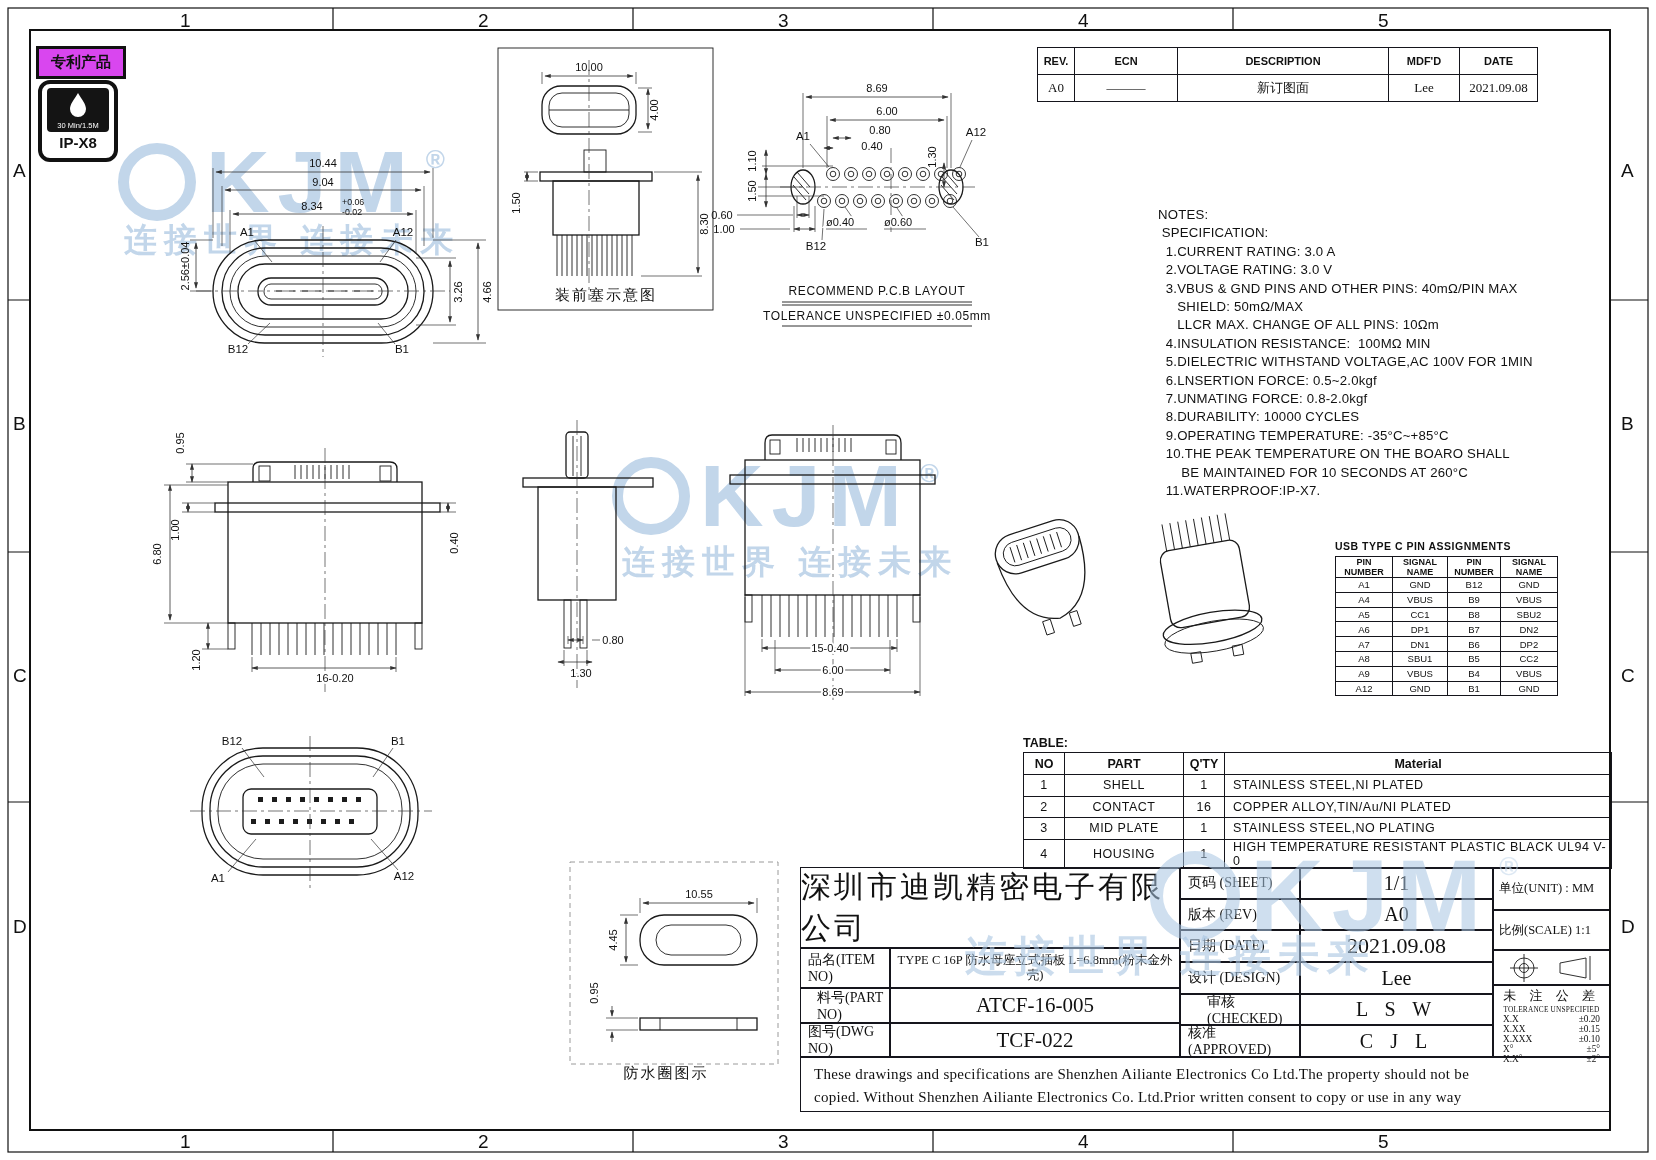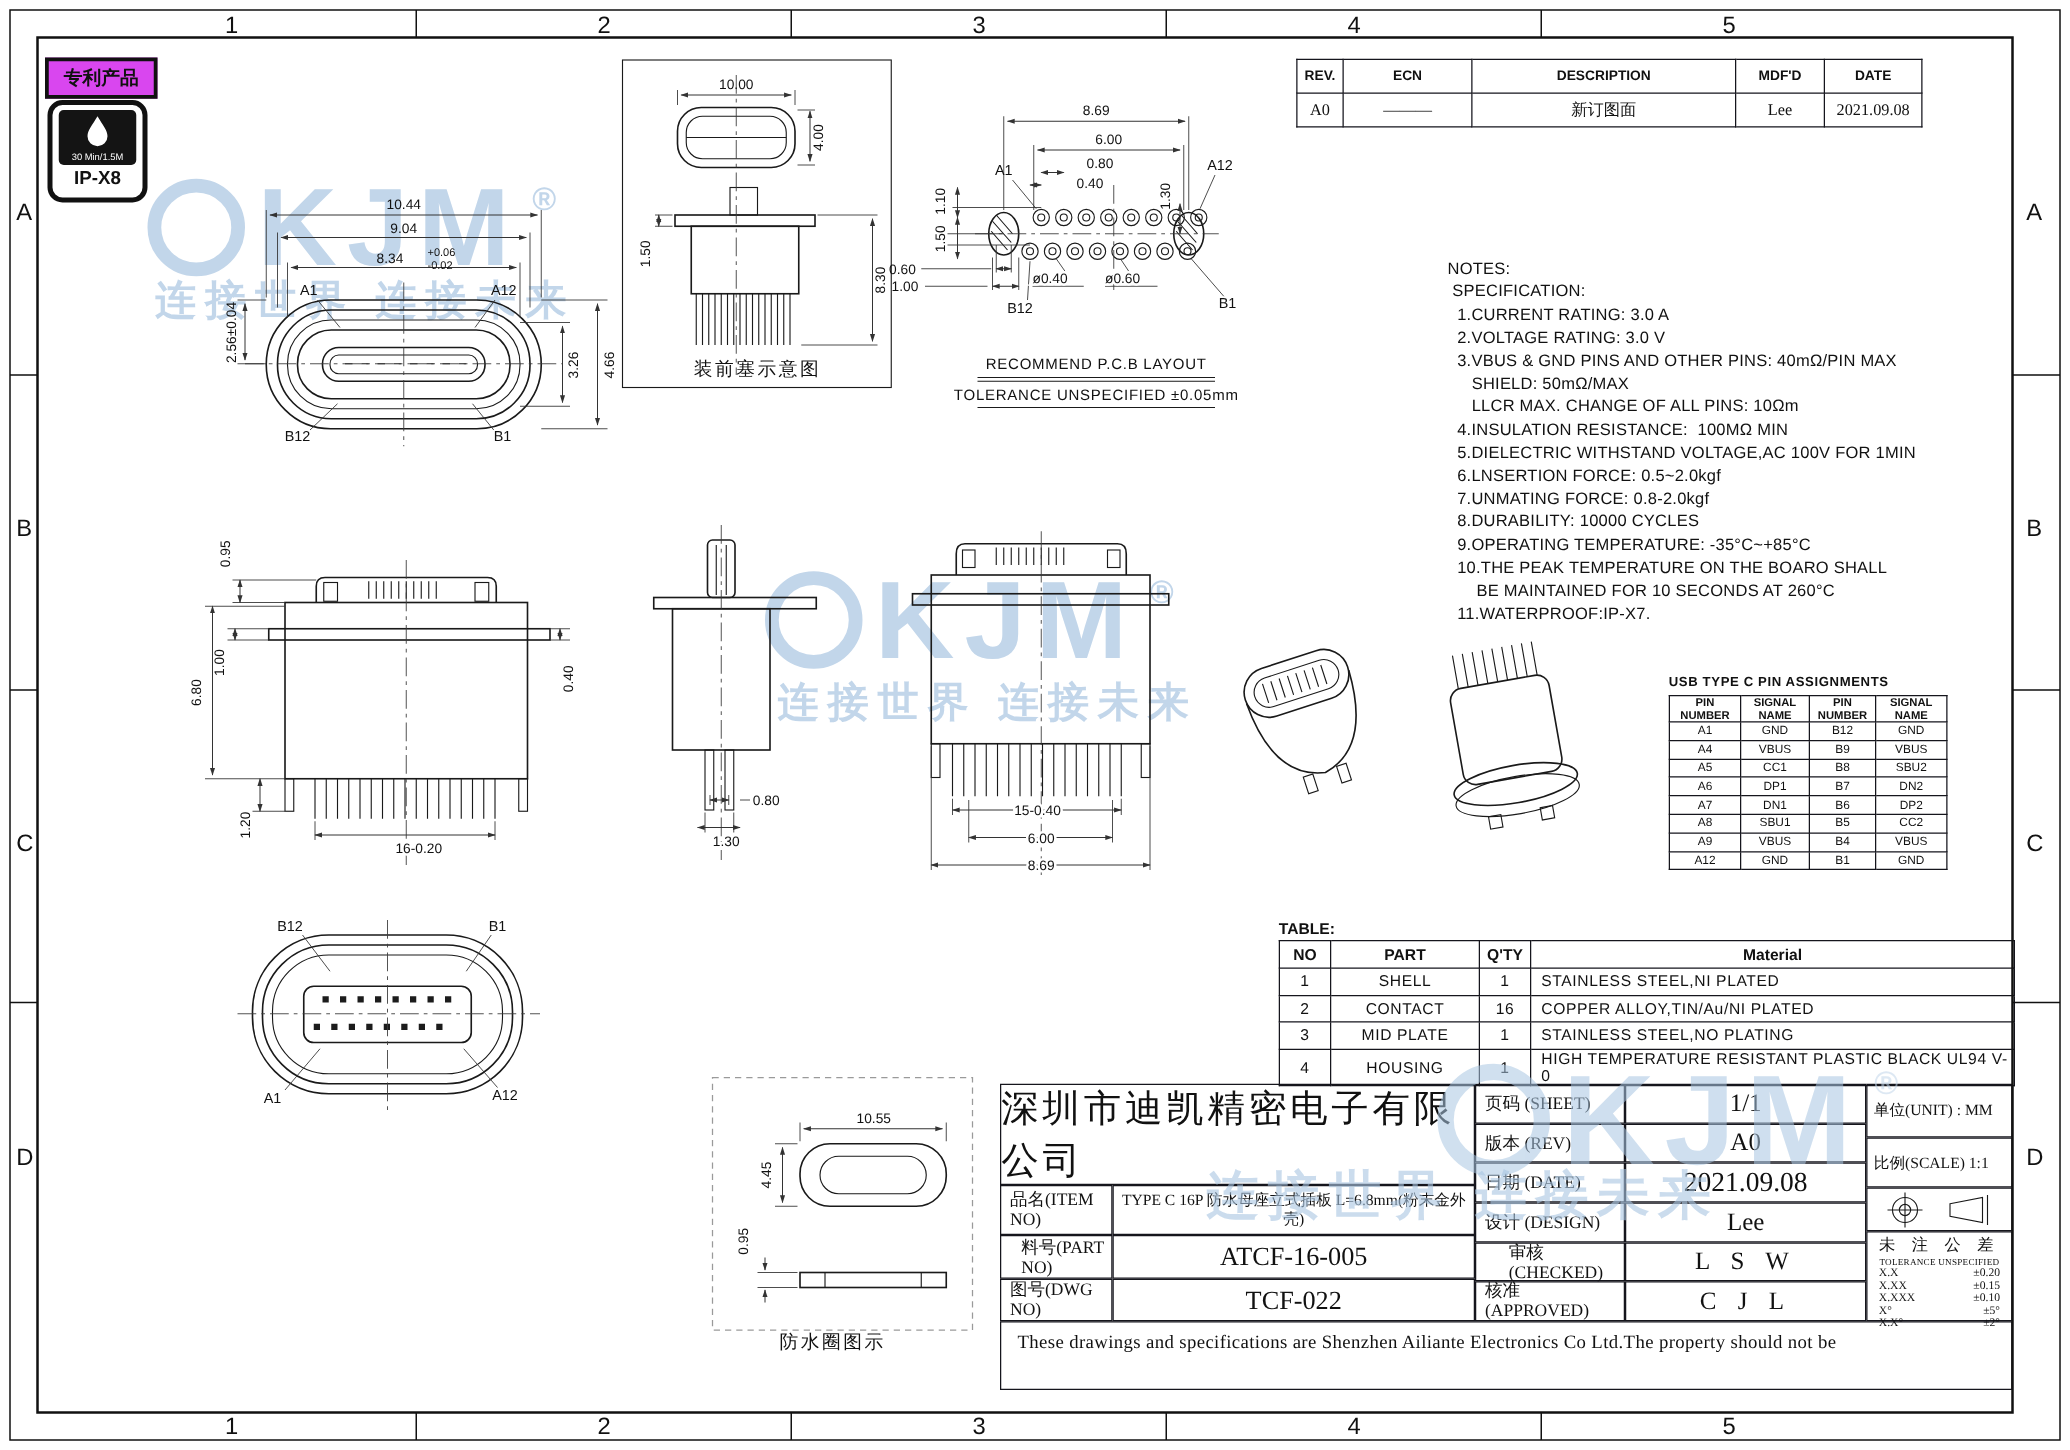--- a/index.html
+++ b/index.html
@@ -306,20 +306,21 @@
           </tr>
           <tr>
             <td>X.X°</td>
             <td>±2°</td>
           </tr>
         </tbody>
       </table>
   </div>
   <div id="disclaimer">
       <div>These drawings and specifications are Shenzhen Ailiante Electronics Co Ltd.The property should not be</div>
+      <div>copied. Without Shenzhen Ailiante Electronics Co. Ltd.Prior written consent to copy or use in any way</div>
     </div>
 
   <div class="wm" id="wm3" style="left:1150px;top:845px;">
     <span class="ring"></span>
     <span class="letters">KJM</span>
     <span class="reg">®</span>
   </div>
   <div class="wm-slogan" id="wm3-slogan" style="left:965px;top:928px;">连接世界 连接未来</div>
 
   <svg id="cad" width="1656" height="1160">

